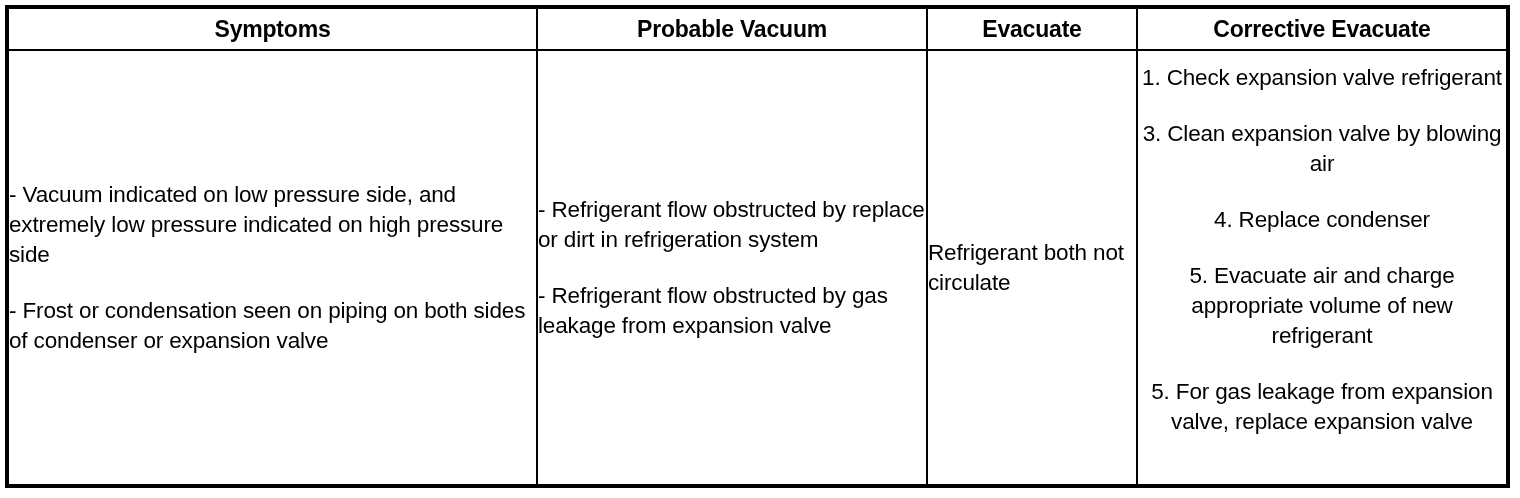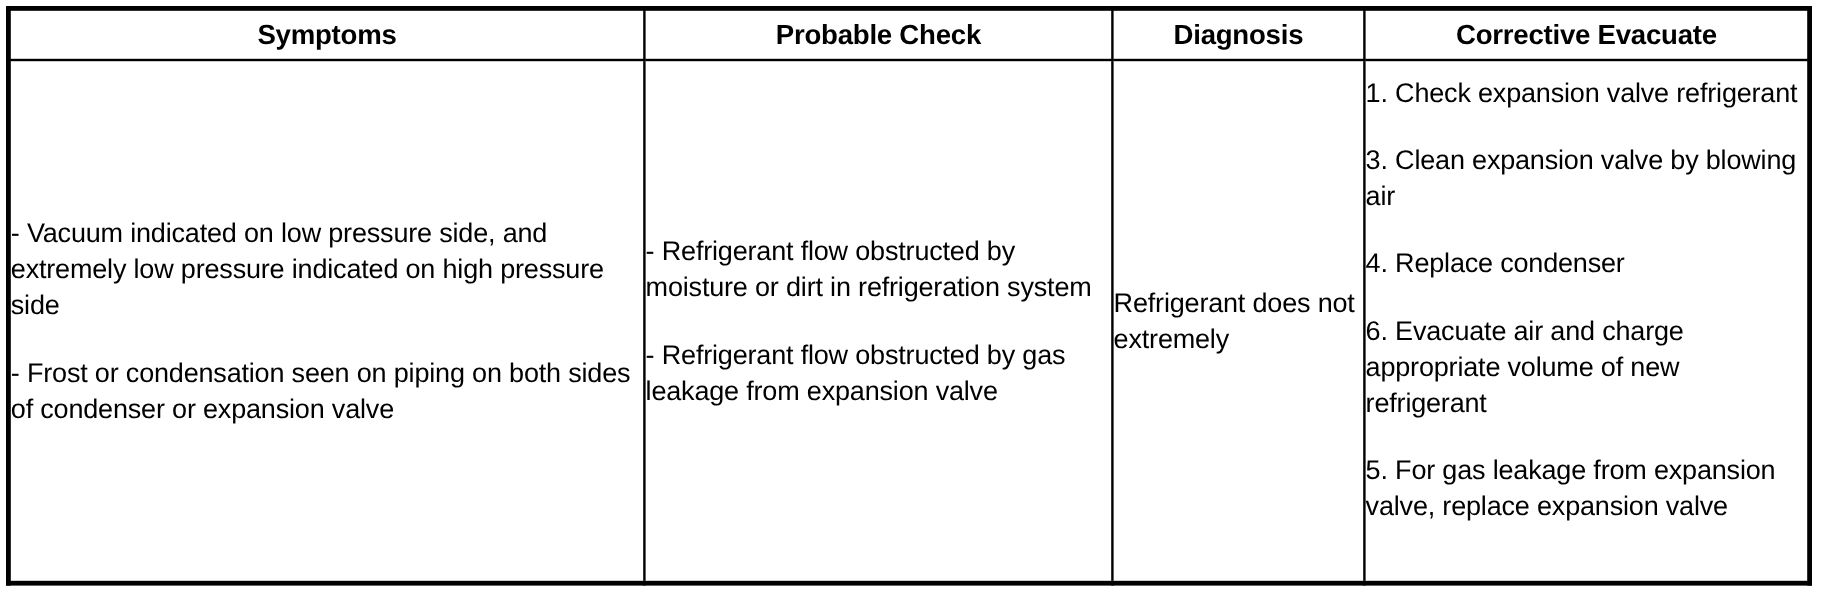--- a/index.html
+++ b/index.html
@@ -68,20 +68,21 @@
     margin: 0 0 26px 0;
     white-space: pre-line;
   }
   .para:last-child {
     margin-bottom: 0;
   }
 
   .action {
     margin: 0 0 26px 0;
     white-space: pre-line;
+    text-align: center;
   }
   .action:last-child {
     margin-bottom: 0;
   }
 
   
   col.c1 { width: 530px; }
   col.c2 { width: 390px; }
   col.c3 { width: 210px; }
   col.c4 { width: 371px; }
@@ -95,48 +96,48 @@
     <colgroup>
       <col class="c1">
       <col class="c2">
       <col class="c3">
       <col class="c4">
     </colgroup>
 
     <thead>
       <tr>
         <th class="col-head">Symptoms</th>
-        <th class="col-head">Probable Check</th>
-        <th class="col-head">Diagnosis</th>
+        <th class="col-head">Probable Vacuum</th>
+        <th class="col-head">Evacuate</th>
         <th class="col-head">Corrective Evacuate</th>
       </tr>
     </thead>
 
     <tbody>
       <tr>
 
         <td class="cell">
           <p class="para">- Vacuum indicated on low pressure side, and extremely low pressure indicated on high pressure side</p>
           <p class="para">- Frost or condensation seen on piping on both sides of condenser or expansion valve</p>
         </td>
 
         <td class="cell">
-          <p class="para">- Refrigerant flow obstructed by moisture or dirt in refrigeration system</p>
+          <p class="para">- Refrigerant flow obstructed by replace or dirt in refrigeration system</p>
           <p class="para">- Refrigerant flow obstructed by gas leakage from expansion valve</p>
         </td>
 
         <td class="cell">
-          <p class="para">Refrigerant does not extremely</p>
+          <p class="para">Refrigerant both not circulate</p>
         </td>
 
         <td class="cell top-align">
           <p class="action">1. Check expansion valve refrigerant</p>
           <p class="action">3. Clean expansion valve by blowing air</p>
           <p class="action">4. Replace condenser</p>
-          <p class="action">6. Evacuate air and charge appropriate volume of new refrigerant</p>
+          <p class="action">5. Evacuate air and charge appropriate volume of new refrigerant</p>
           <p class="action">5. For gas leakage from expansion valve, replace expansion valve</p>
         </td>
 
       </tr>
     </tbody>
   </table>
 
 </div>
 
 </body></html>

